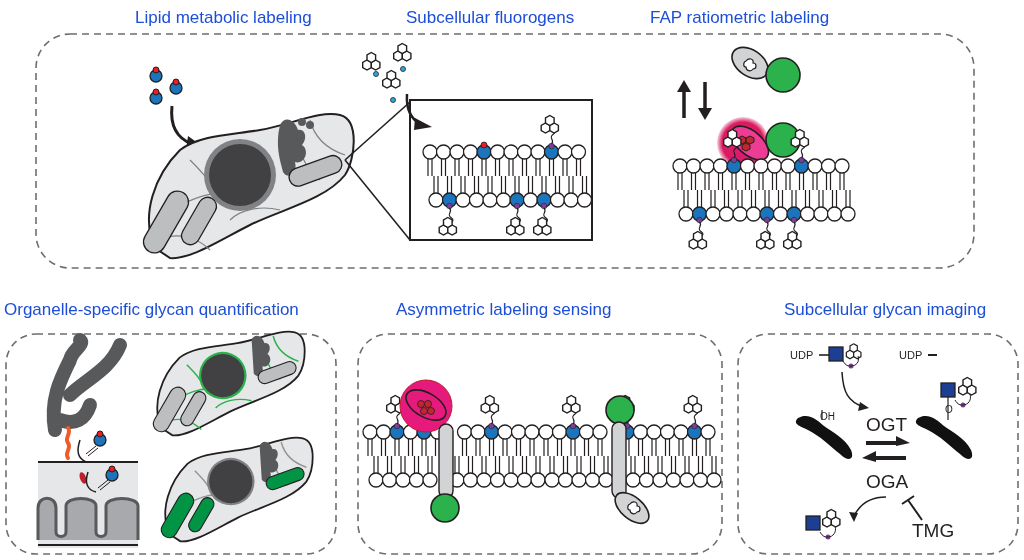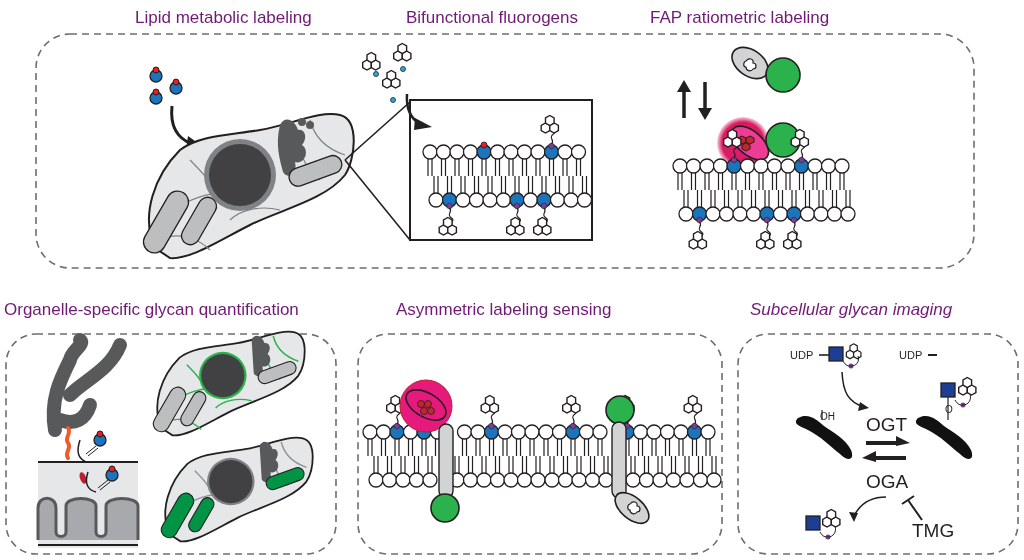--- a/index.html
+++ b/index.html
@@ -1,29 +1,29 @@
 <!DOCTYPE html>
 <html><head>
 <meta charset="utf-8">
 <style>
   html, body { margin:0; padding:0; background:#ffffff; }
   body { width:1024px; height:560px; position:relative; overflow:hidden; font-family:"Liberation Sans", sans-serif; color:#231f20; }
-  .title { position:absolute; font-size:17px; white-space:nowrap; color:#701a75; }
+  .title { position:absolute; font-size:17px; white-space:nowrap; color:#1d4ed8; }
   svg { position:absolute; left:0; top:0; }
   .lbl { font-family:"Liberation Sans", sans-serif; fill:#231f20; }
 </style>
 </head>
 <body>
 
 <div class="title" style="left:135px;top:8px;">Lipid metabolic labeling</div>
-<div class="title" style="left:406px;top:8px;">Bifunctional fluorogens</div>
+<div class="title" style="left:406px;top:8px;">Subcellular fluorogens</div>
 <div class="title" style="left:650px;top:8px;">FAP ratiometric labeling</div>
 <div class="title" style="left:4px;top:300px;">Organelle-specific glycan quantification</div>
 <div class="title" style="left:396px;top:300px;">Asymmetric labeling sensing</div>
-<div class="title" style="left:750px;top:300px;font-style:italic;">Subcellular glycan imaging</div>
+<div class="title" style="left:784px;top:300px;">Subcellular glycan imaging</div>
 
 <svg width="1024" height="560" viewBox="0 0 1024 560">
   <defs>
     <radialGradient id="magGlow" cx="50%" cy="50%" r="50%">
       <stop offset="0%" stop-color="#e6197d"></stop>
       <stop offset="80%" stop-color="#d81b60"></stop>
       <stop offset="100%" stop-color="#d81b60" stop-opacity="0.2"></stop>
     </radialGradient>
 
     <g id="fluor">

